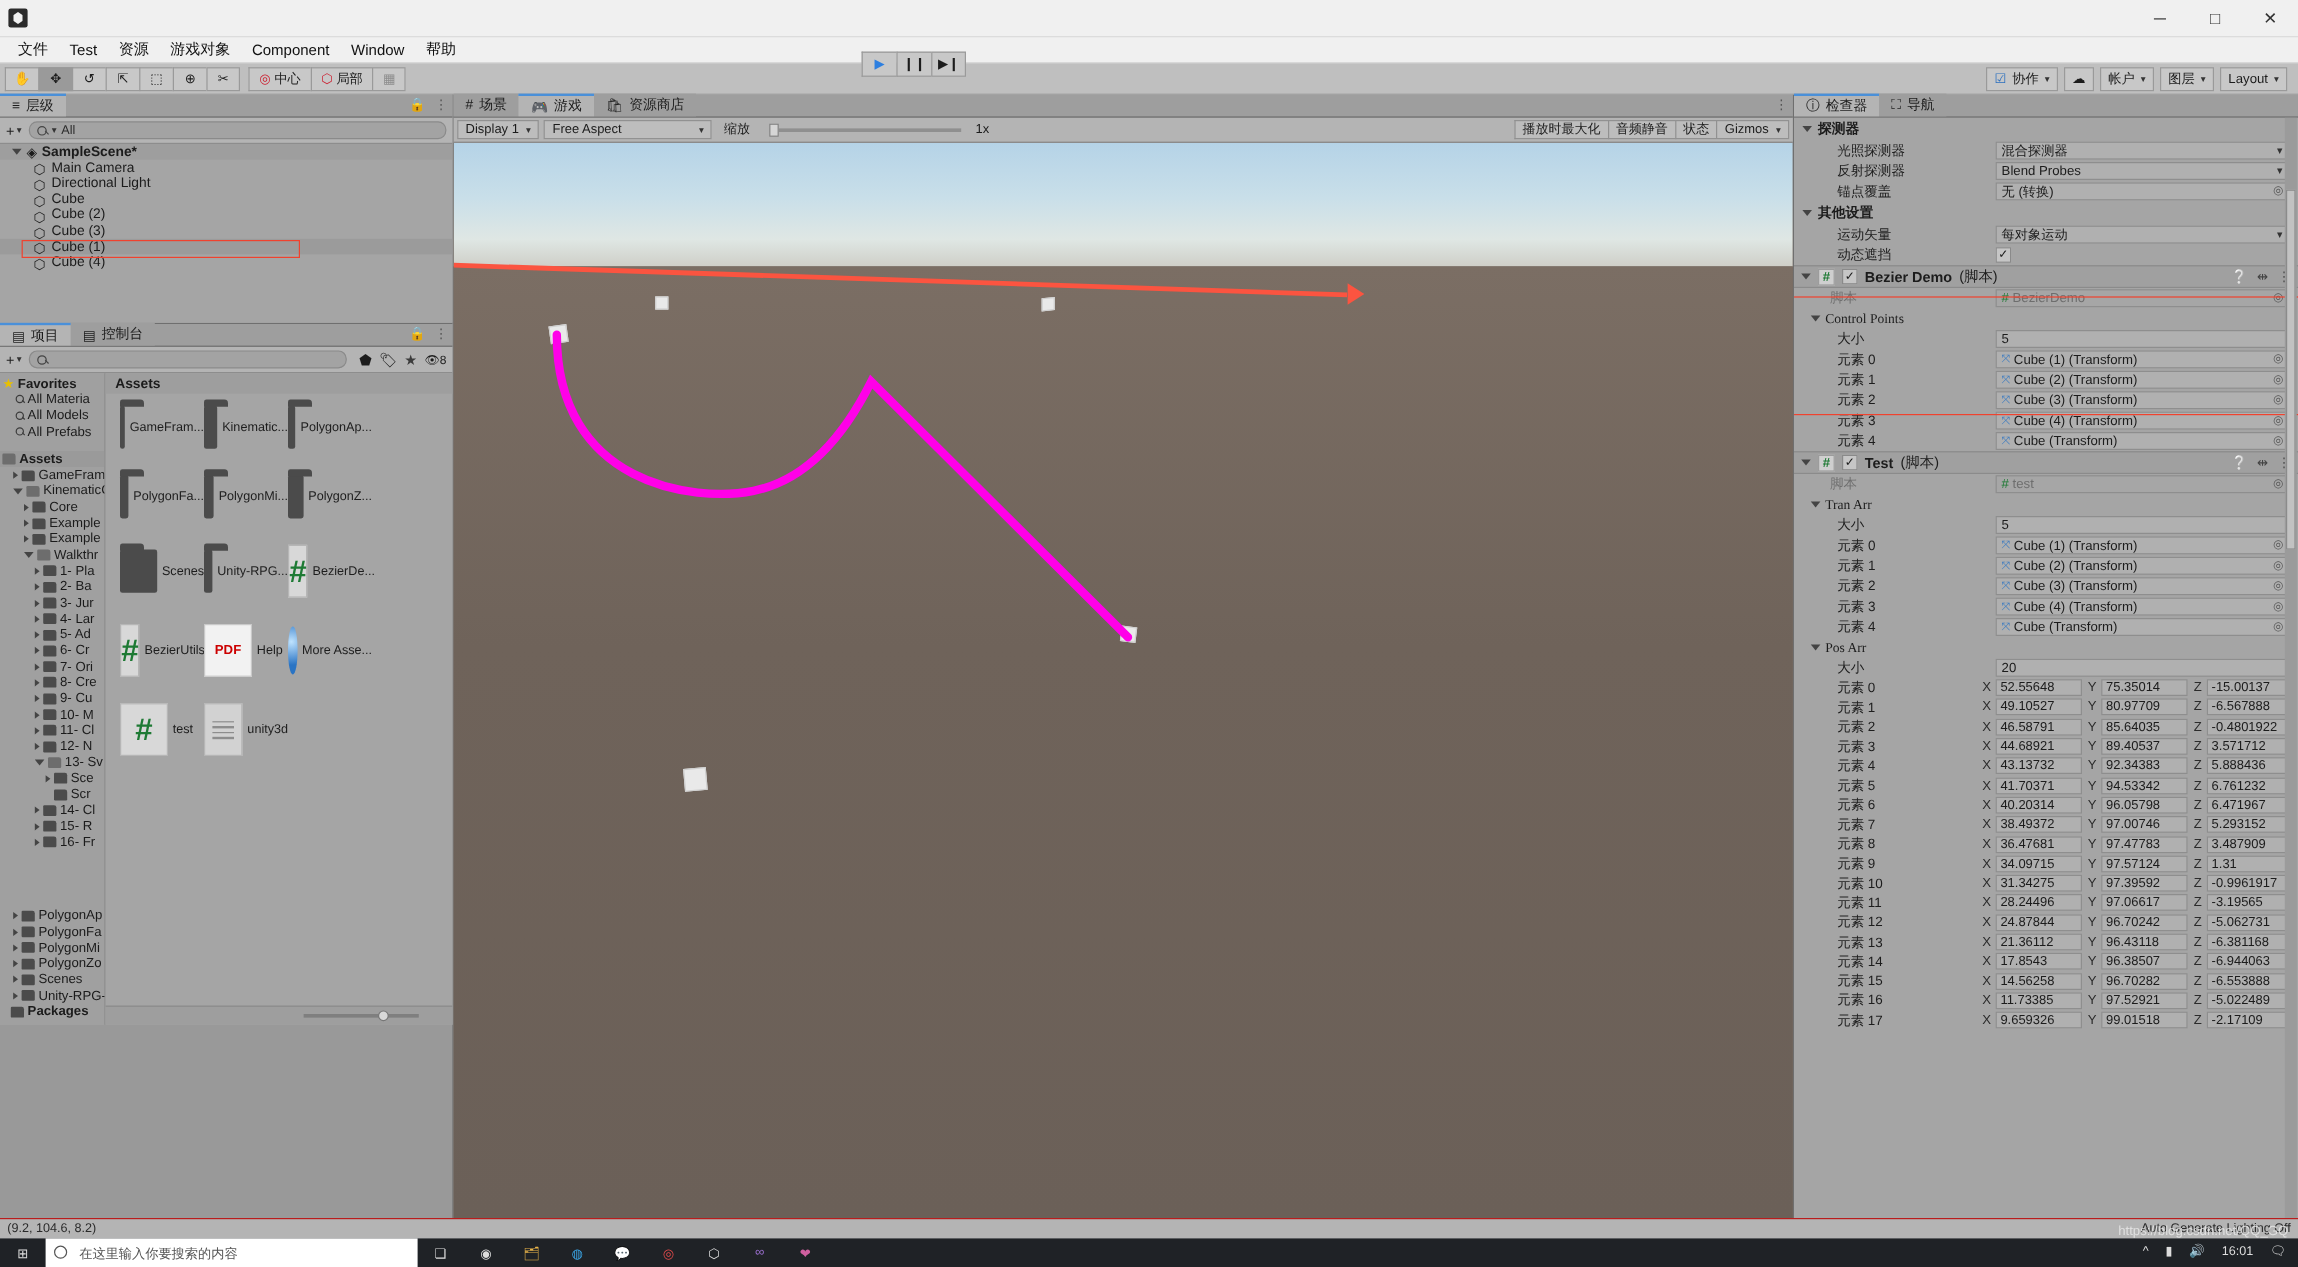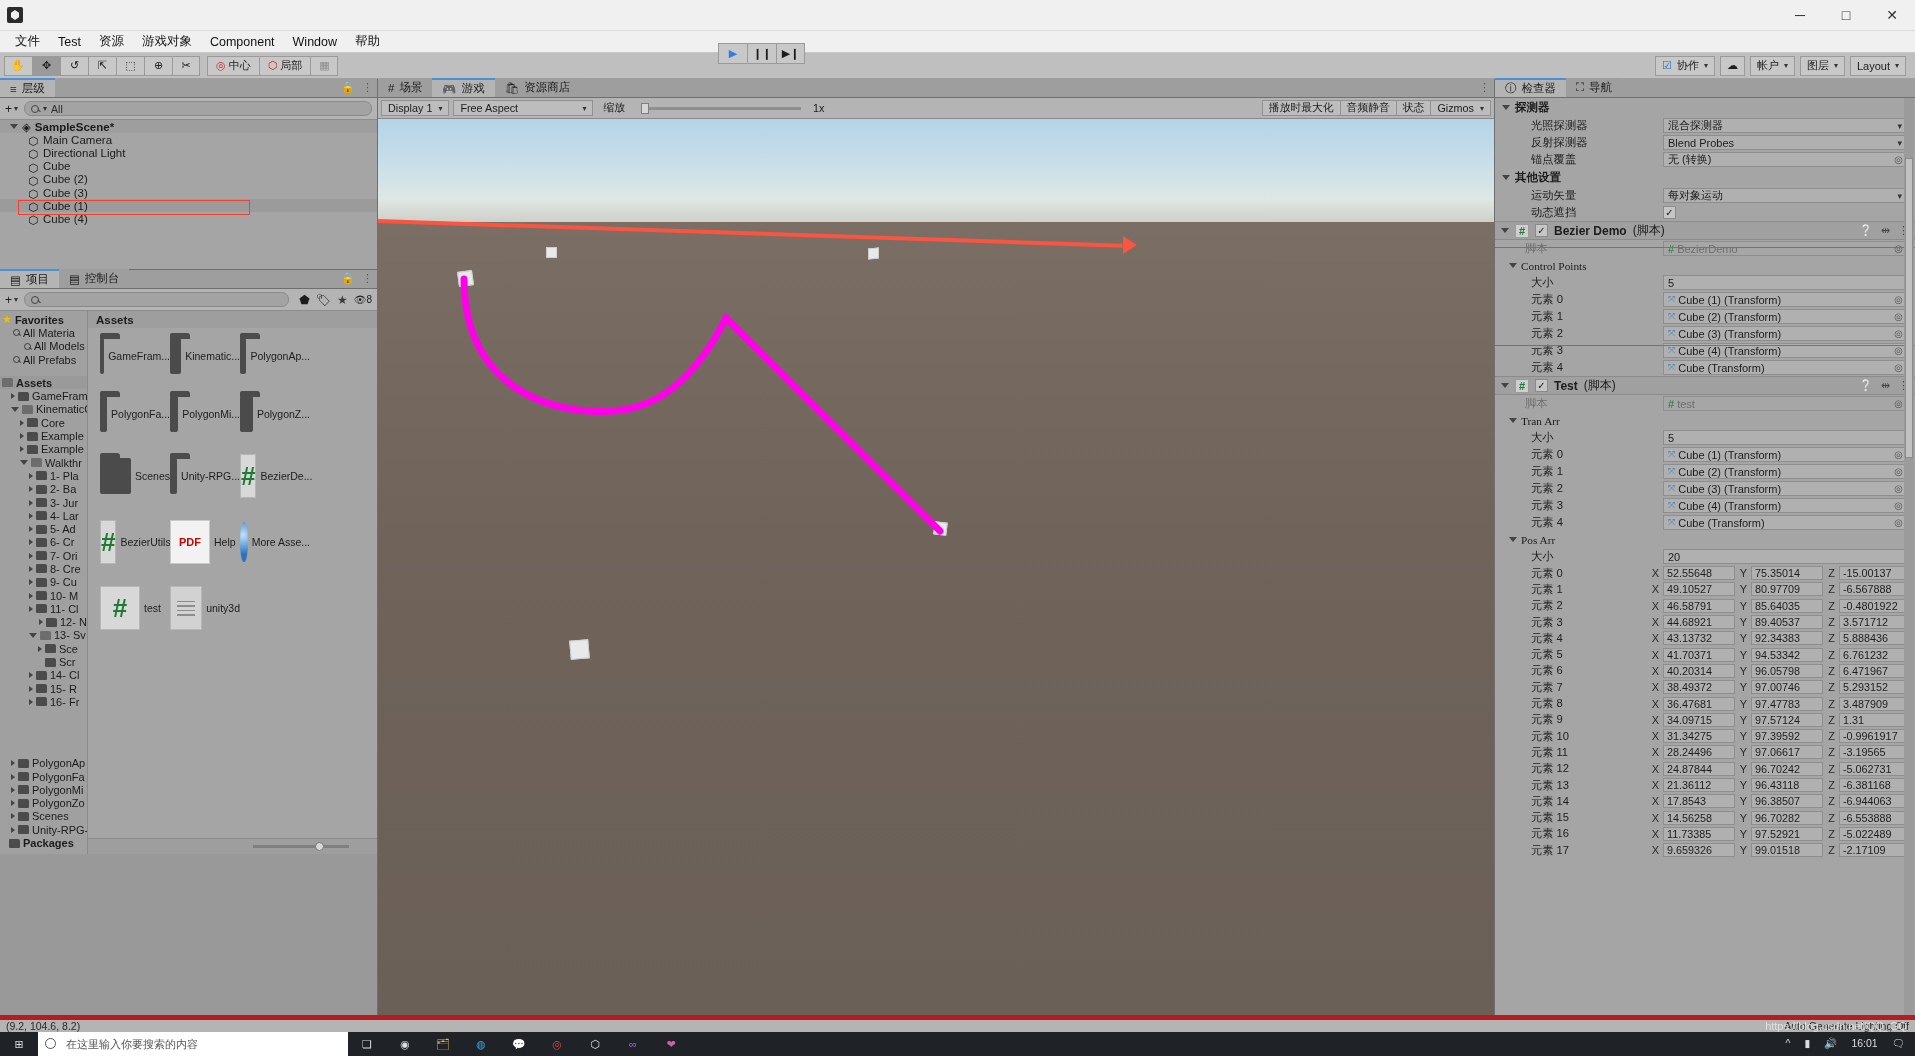--- a/index.html
+++ b/index.html
@@ -135,21 +135,21 @@
   .vcell .vi{ width:72px;height:14px;background:#b0b0b0;border:1px solid #8e8e8e; font-size:10.8px; display:flex;align-items:center;padding:0 3px;}
   .scrollbar{ position:absolute; right:1px; top:0; bottom:0; width:10px; background:#9b9b9b;}
   .scrollbar .thumb{ position:absolute; left:1px; width:8px; background:#c2c2c2; border:1px solid #8b8b8b;}
 
   
   .annot{ position:absolute; border:1.6px solid #f0422e; pointer-events:none; }
   .arrowline{ position:absolute; background:#fb5440; height:4px; transform-origin:left center; }
   .arrowhead{ position:absolute; width:0;height:0; border-left:14px solid #fb5440; border-top:9px solid transparent; border-bottom:9px solid transparent;}
 
   
-  .statusbar{ height:17px; background:#b4b4b4; border-top:5px solid #b91c1c; display:flex; align-items:center; padding:0 6px; font-size:10.5px; color:#2a2a2a; flex:0 0 auto;}
+  .statusbar{ height:17px; background:#b4b4b4; border-top:1px solid #b91c1c; display:flex; align-items:center; padding:0 6px; font-size:10.5px; color:#2a2a2a; flex:0 0 auto;}
   .statusbar .right{ margin-left:auto; display:flex; gap:10px; align-items:center;}
 
   
   .taskbar{ height:24px; background:#1f2226; display:flex; align-items:center; gap:0; flex:0 0 auto; color:#ddd; font-size:11px;}
   .tbsearch{ width:310px; height:24px; background:#fff; display:flex; align-items:center; gap:6px; padding-left:28px; color:#555; font-size:11px; position:relative;}
   .tbsearch .circ{position:absolute;left:7px;top:6px;width:11px;height:11px;border:1.4px solid #555;border-radius:50%;}
   .tbicon{ width:38px;height:24px;display:flex;align-items:center;justify-content:center;}
   .tbright{ margin-left:auto; display:flex; align-items:center; gap:14px; padding-right:10px; font-size:10.5px; line-height:1.05; text-align:center;}
   .watermark{ position:absolute; right:8px; bottom:24px; font-size:11px; color:#e8e8e8; opacity:.85;}
 </style>
@@ -315,21 +315,21 @@
         <div class="projbody">
           <div class="projtree">
             <div class="ptrow hdr" style="padding-left:2px">
               <span class="star">★</span>
               <span>Favorites</span>
             </div>
             <div class="ptrow" style="padding-left:12px">
               <span class="glass"></span>
               <span>All Materia</span>
             </div>
-            <div class="ptrow" style="padding-left:23px">
+            <div class="ptrow" style="padding-left:12px">
               <span class="glass"></span>
               <span>All Models</span>
             </div>
             <div class="ptrow" style="padding-left:12px">
               <span class="glass"></span>
               <span>All Prefabs</span>
             </div>
             <div style="height:10px"></div>
             <div id="projtree-rows">
                 <div class="ptrow hdr sel" style="padding-left: 2px;">
@@ -414,21 +414,21 @@
                 <div class="ptrow" style="padding-left: 29px;">
                   <span class="tri"></span>
                   <span class="folder"></span>
                   <span>10- M</span>
                 </div>
                 <div class="ptrow" style="padding-left: 29px;">
                   <span class="tri"></span>
                   <span class="folder"></span>
                   <span>11- Cl</span>
                 </div>
-                <div class="ptrow" style="padding-left: 39px;">
+                <div class="ptrow" style="padding-left: 29px;">
                   <span class="tri"></span>
                   <span class="folder"></span>
                   <span>12- N</span>
                 </div>
                 <div class="ptrow" style="padding-left: 29px;">
                   <span class="tri open"></span>
                   <span class="folder open"></span>
                   <span>13- Sv</span>
                 </div>
                 <div class="ptrow" style="padding-left: 38px;">

